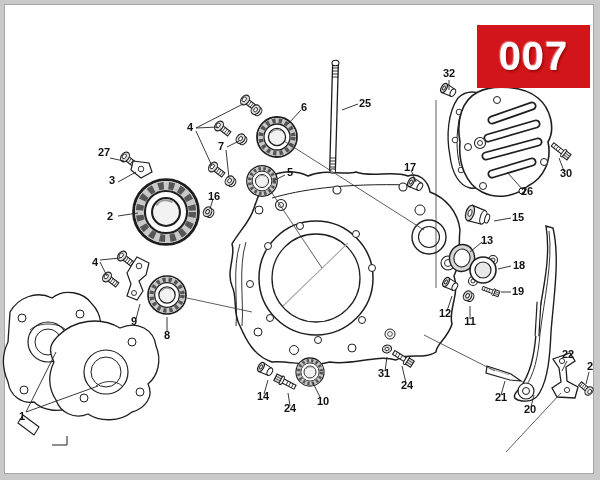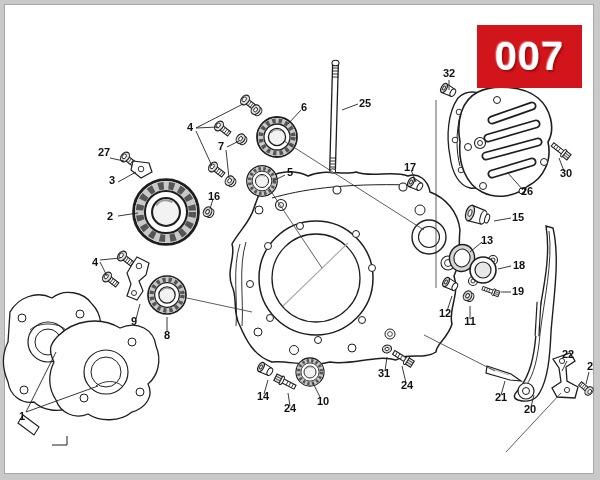--- a/index.html
+++ b/index.html
@@ -1,19 +1,19 @@
 <!DOCTYPE html>
 <html><head>
 <meta charset="utf-8">
 <style>
   html,body{margin:0;padding:0;background:#e8e8e8;}
   .page{position:relative;width:600px;height:480px;background:#c9c9c9;font-family:"Liberation Sans",sans-serif;overflow:hidden;}
   .canvas{position:absolute;left:4px;top:4px;width:590px;height:470px;background:#fff;border:1px solid #a6a6a6;box-sizing:border-box;}
   svg.diagram{position:absolute;left:0;top:0;width:600px;height:480px;}
-  .badge{position:absolute;left:477px;top:25px;width:105px;height:63px;background:#d2151b;color:#fff;
+  .badge{position:absolute;left:477px;top:25px;width:113px;height:63px;background:#d2151b;color:#fff;
          display:flex;align-items:center;justify-content:center;
          font-weight:bold;font-size:40px;letter-spacing:1px;
          text-shadow:1.5px 2px 2px rgba(120,0,0,.55), -1px -1px 1px rgba(255,255,255,.45);}
   .co{font:bold 11px "Liberation Sans",sans-serif;fill:#111;}
   .ln{stroke:#222;stroke-width:0.9;fill:none;}
   .al{stroke:#333;stroke-width:0.8;fill:none;}
   .ol{fill:#fff;stroke:#1e1e1e;}
 </style>
 </head>
 <body>

